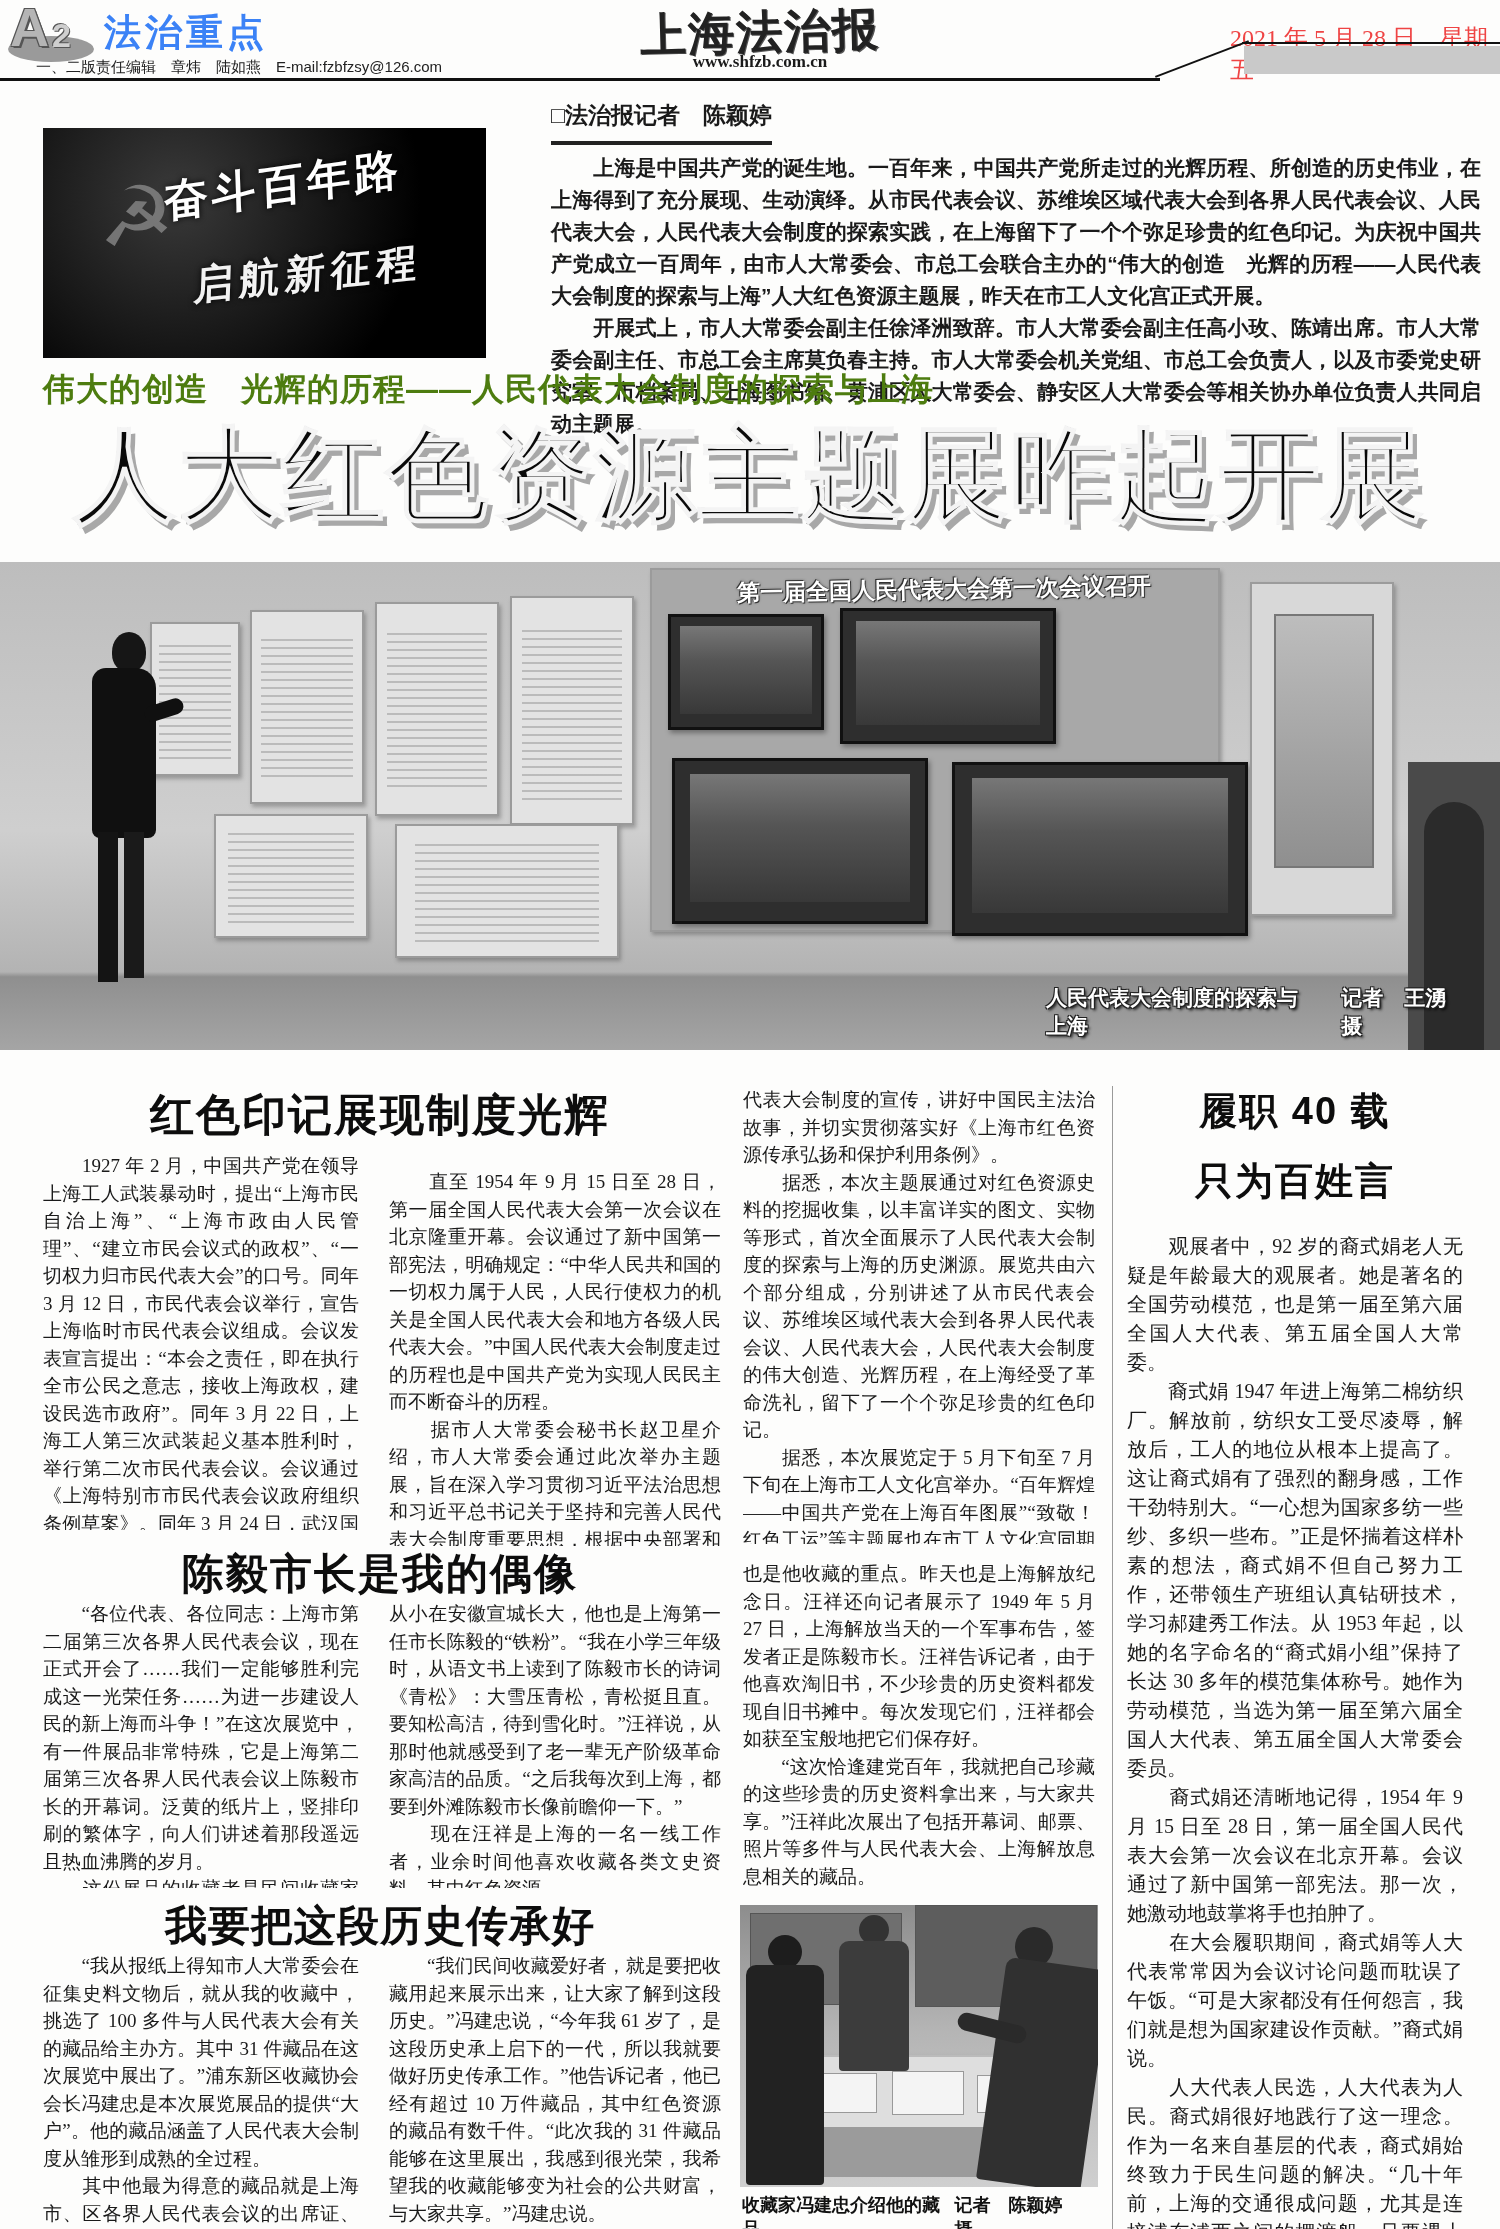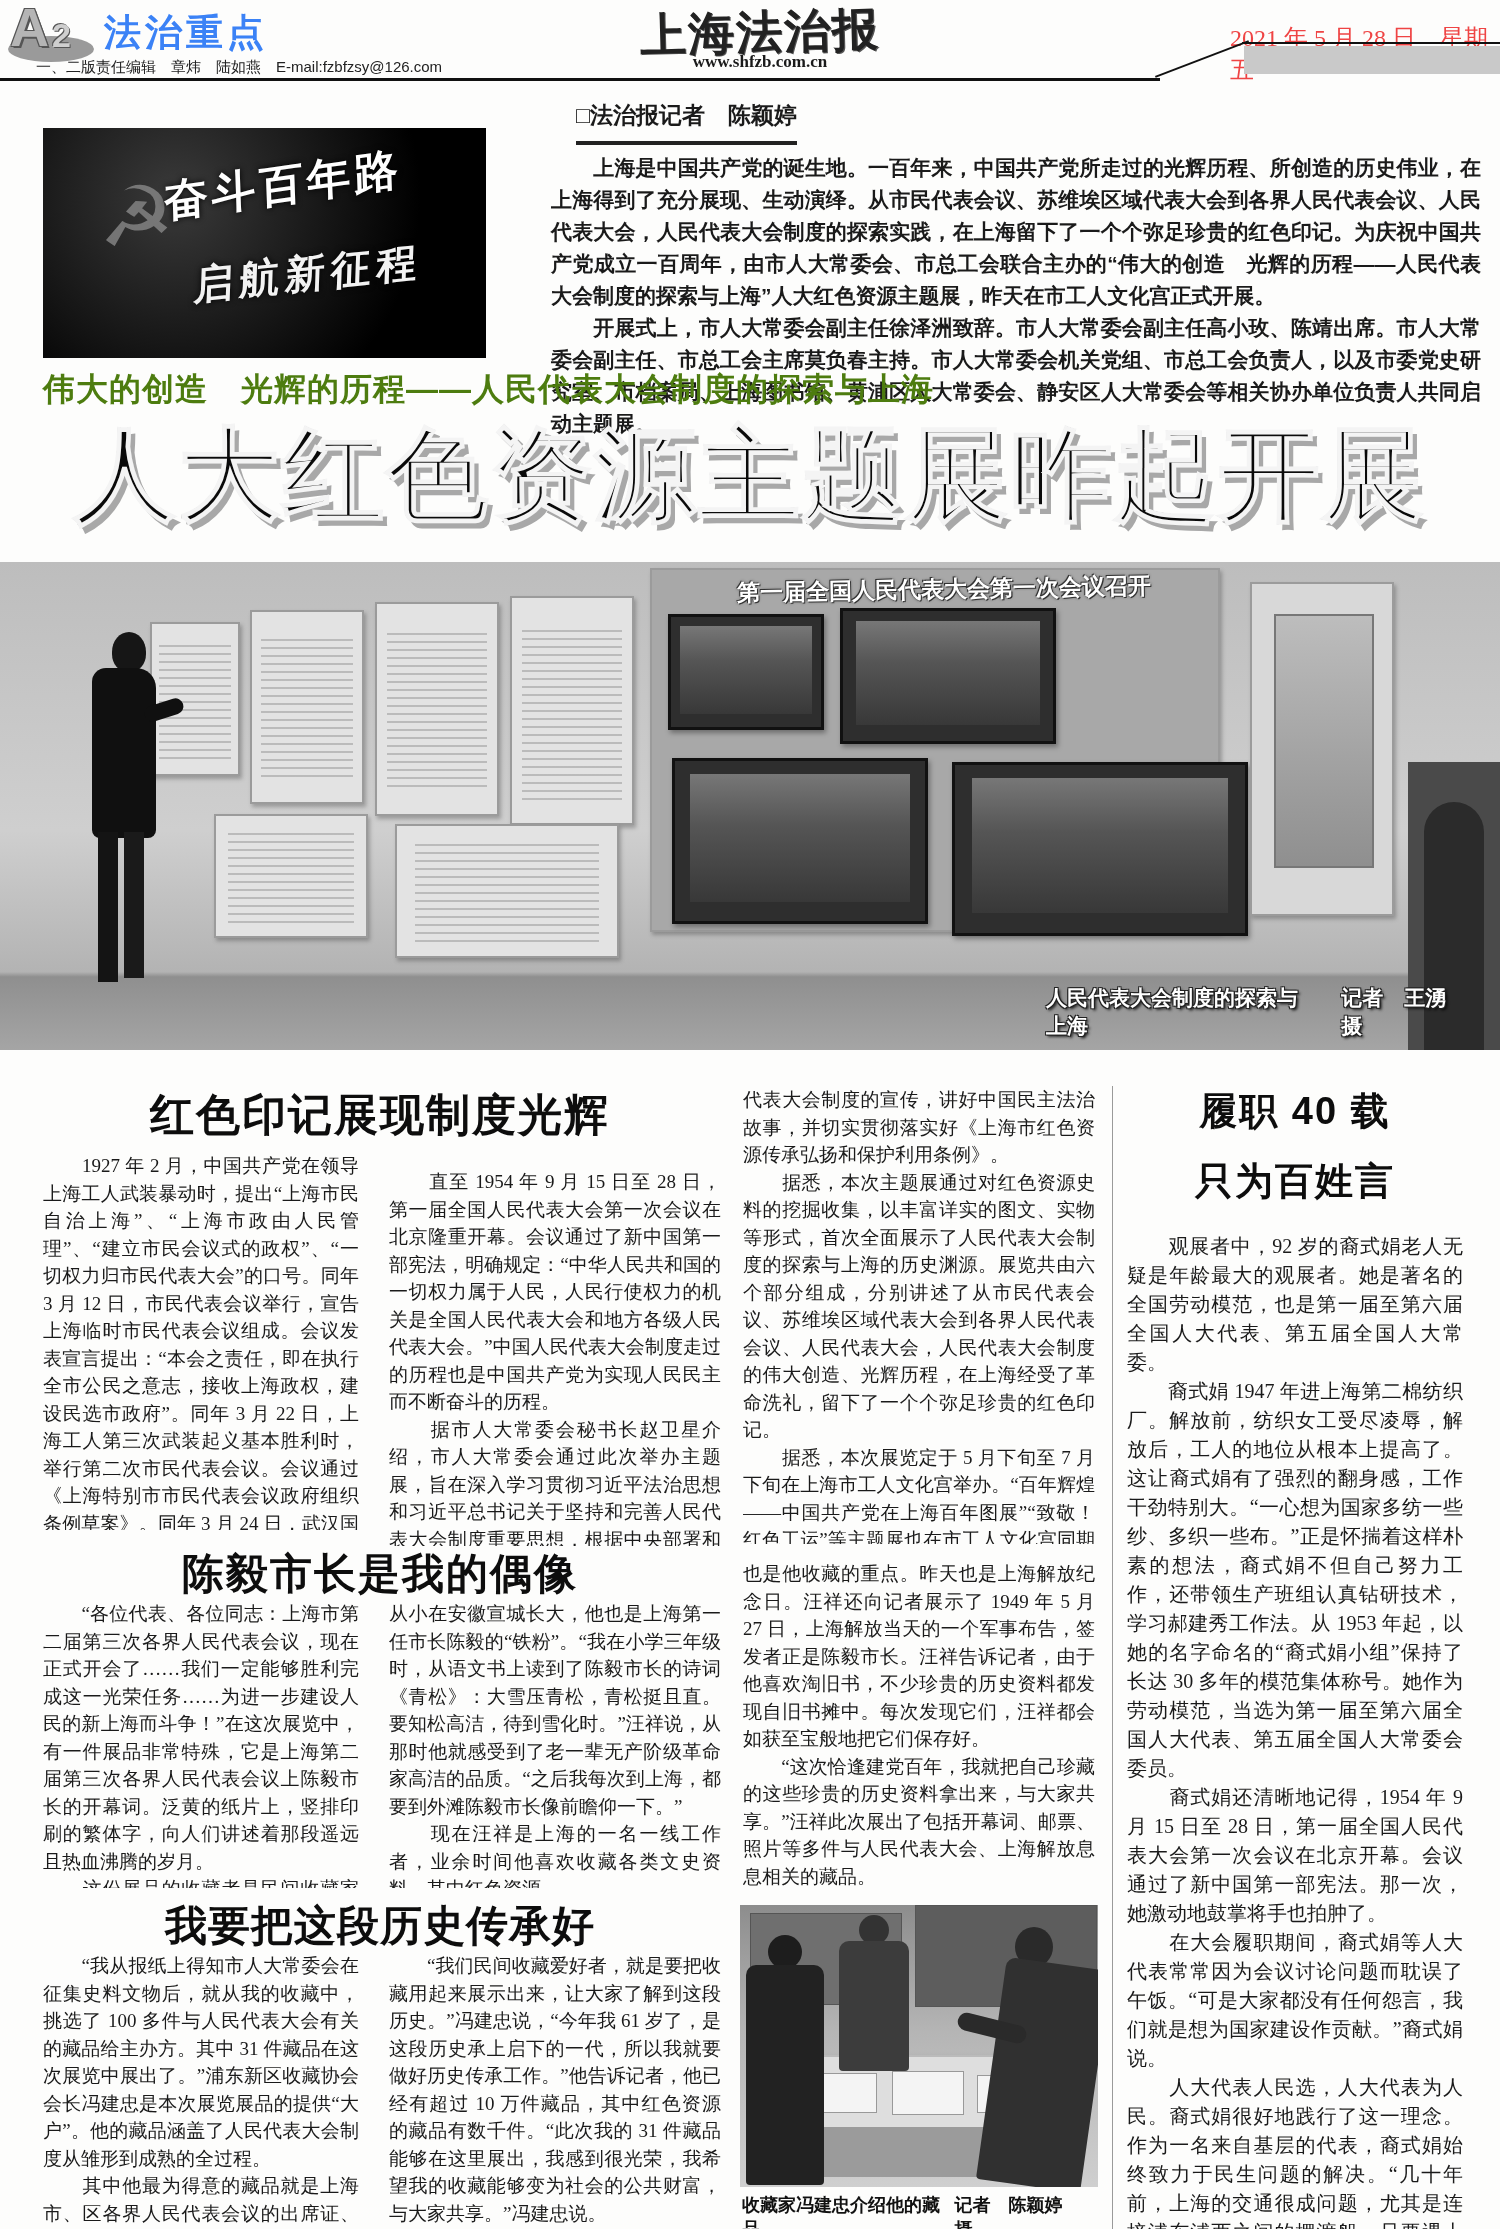--- a/index.html
+++ b/index.html
@@ -18,21 +18,21 @@
             font-size:46px;letter-spacing:2px;transform:rotate(-1.5deg);color:#222;
             text-shadow:1px 1px 0 #555;}
   .dateline{position:absolute;left:1230px;top:22px;font-size:24px;color:#ef4444;}
   .editors{position:absolute;left:36px;top:58px;font-family:"Liberation Sans",sans-serif;font-size:15px;color:#222;}
   .website{position:absolute;left:600px;top:52px;width:320px;text-align:center;font-weight:bold;font-size:17px;}
   .graybar{position:absolute;left:1244px;top:46px;width:256px;height:28px;background:#c9c9c9;}
   .rule-main{position:absolute;left:0;top:78px;width:1160px;height:3px;background:#111;}
   .rule-right{position:absolute;left:1242px;top:42px;width:258px;height:2px;background:#111;}
   .rule-diag{position:absolute;left:1152px;top:58px;width:100px;height:2px;background:#111;transform:rotate(-21deg);}
   
-  .byline{position:absolute;left:576px;top:100px;font-family:"Liberation Sans",sans-serif;font-weight:bold;
+  .byline{position:absolute;left:551px;top:100px;font-family:"Liberation Sans",sans-serif;font-weight:bold;
           font-size:23px;border-bottom:4px solid #222;padding-bottom:10px;}
   .lead-text{position:absolute;left:551px;top:152px;width:930px;font-family:"Liberation Sans",sans-serif;
              font-weight:bold;font-size:21px;line-height:32px;text-align:justify;}
   .lead-text p{margin:0;}
   
   .banner{position:absolute;left:43px;top:128px;width:443px;height:230px;background:
           radial-gradient(circle at 30% 30%,#3a3a3a 0%,#000 70%);overflow:hidden;}
   .banner .hs{position:absolute;left:56px;top:40px;font-size:84px;color:#888;opacity:.8;}
   .banner .l1{position:absolute;left:120px;top:28px;font-weight:900;font-size:44px;color:#fff;
               transform:rotate(-8deg) skewX(-6deg);letter-spacing:4px;text-shadow:0 0 6px #000;}

